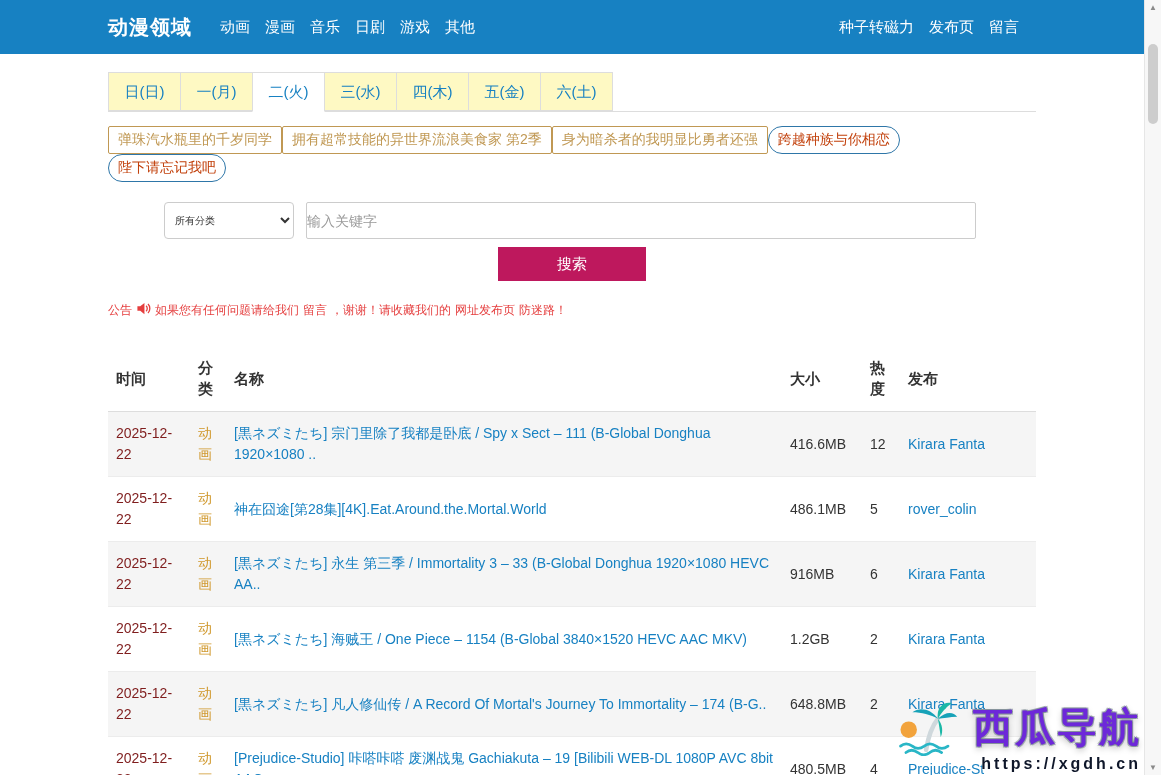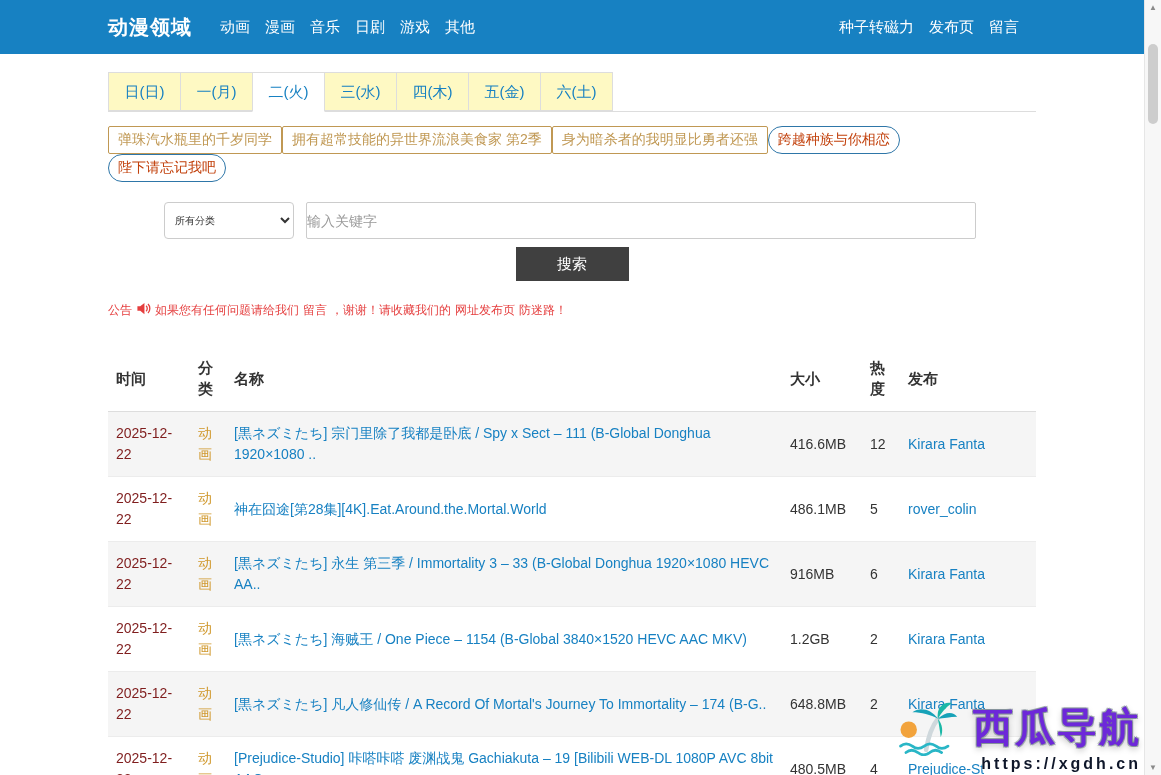--- a/index.html
+++ b/index.html
@@ -45,21 +45,21 @@
     padding:0 6px; font-size:10px; color:#333; background:#fff;
     font-family:inherit; cursor:pointer;
   }
   input.keyword {
     flex:1; height:37px; border:1px solid #ccc; border-radius:2px;
     padding:0 0; font-size:14px; font-family:inherit; color:#333;
   }
   input.keyword::placeholder { color:#9a9a9a; }
   .btn-row { text-align:center; margin-top:8px; }
   .search-btn {
-    width:113px; height:34px; background:#404040; color:#fff; border:none;
+    width:148px; height:34px; background:#be185d; color:#fff; border:none;
     font-size:15px; cursor:pointer; font-family:inherit;
   }
 
   .notice { margin-top:20px; color:#e53e3e; font-size:12px; }
   .notice a { color:#e53e3e; text-decoration:none; margin:0 4px; cursor:pointer; }
   .notice .speaker { display:inline-block; vertical-align:-2px; margin:0 4px 0 4px; }
 
   
   table.list { width:100%; border-collapse:collapse; margin-top:26px; table-layout:fixed; }
   .c-time { width:82px; } .c-cat { width:36px; } .c-name { width:556px; }

